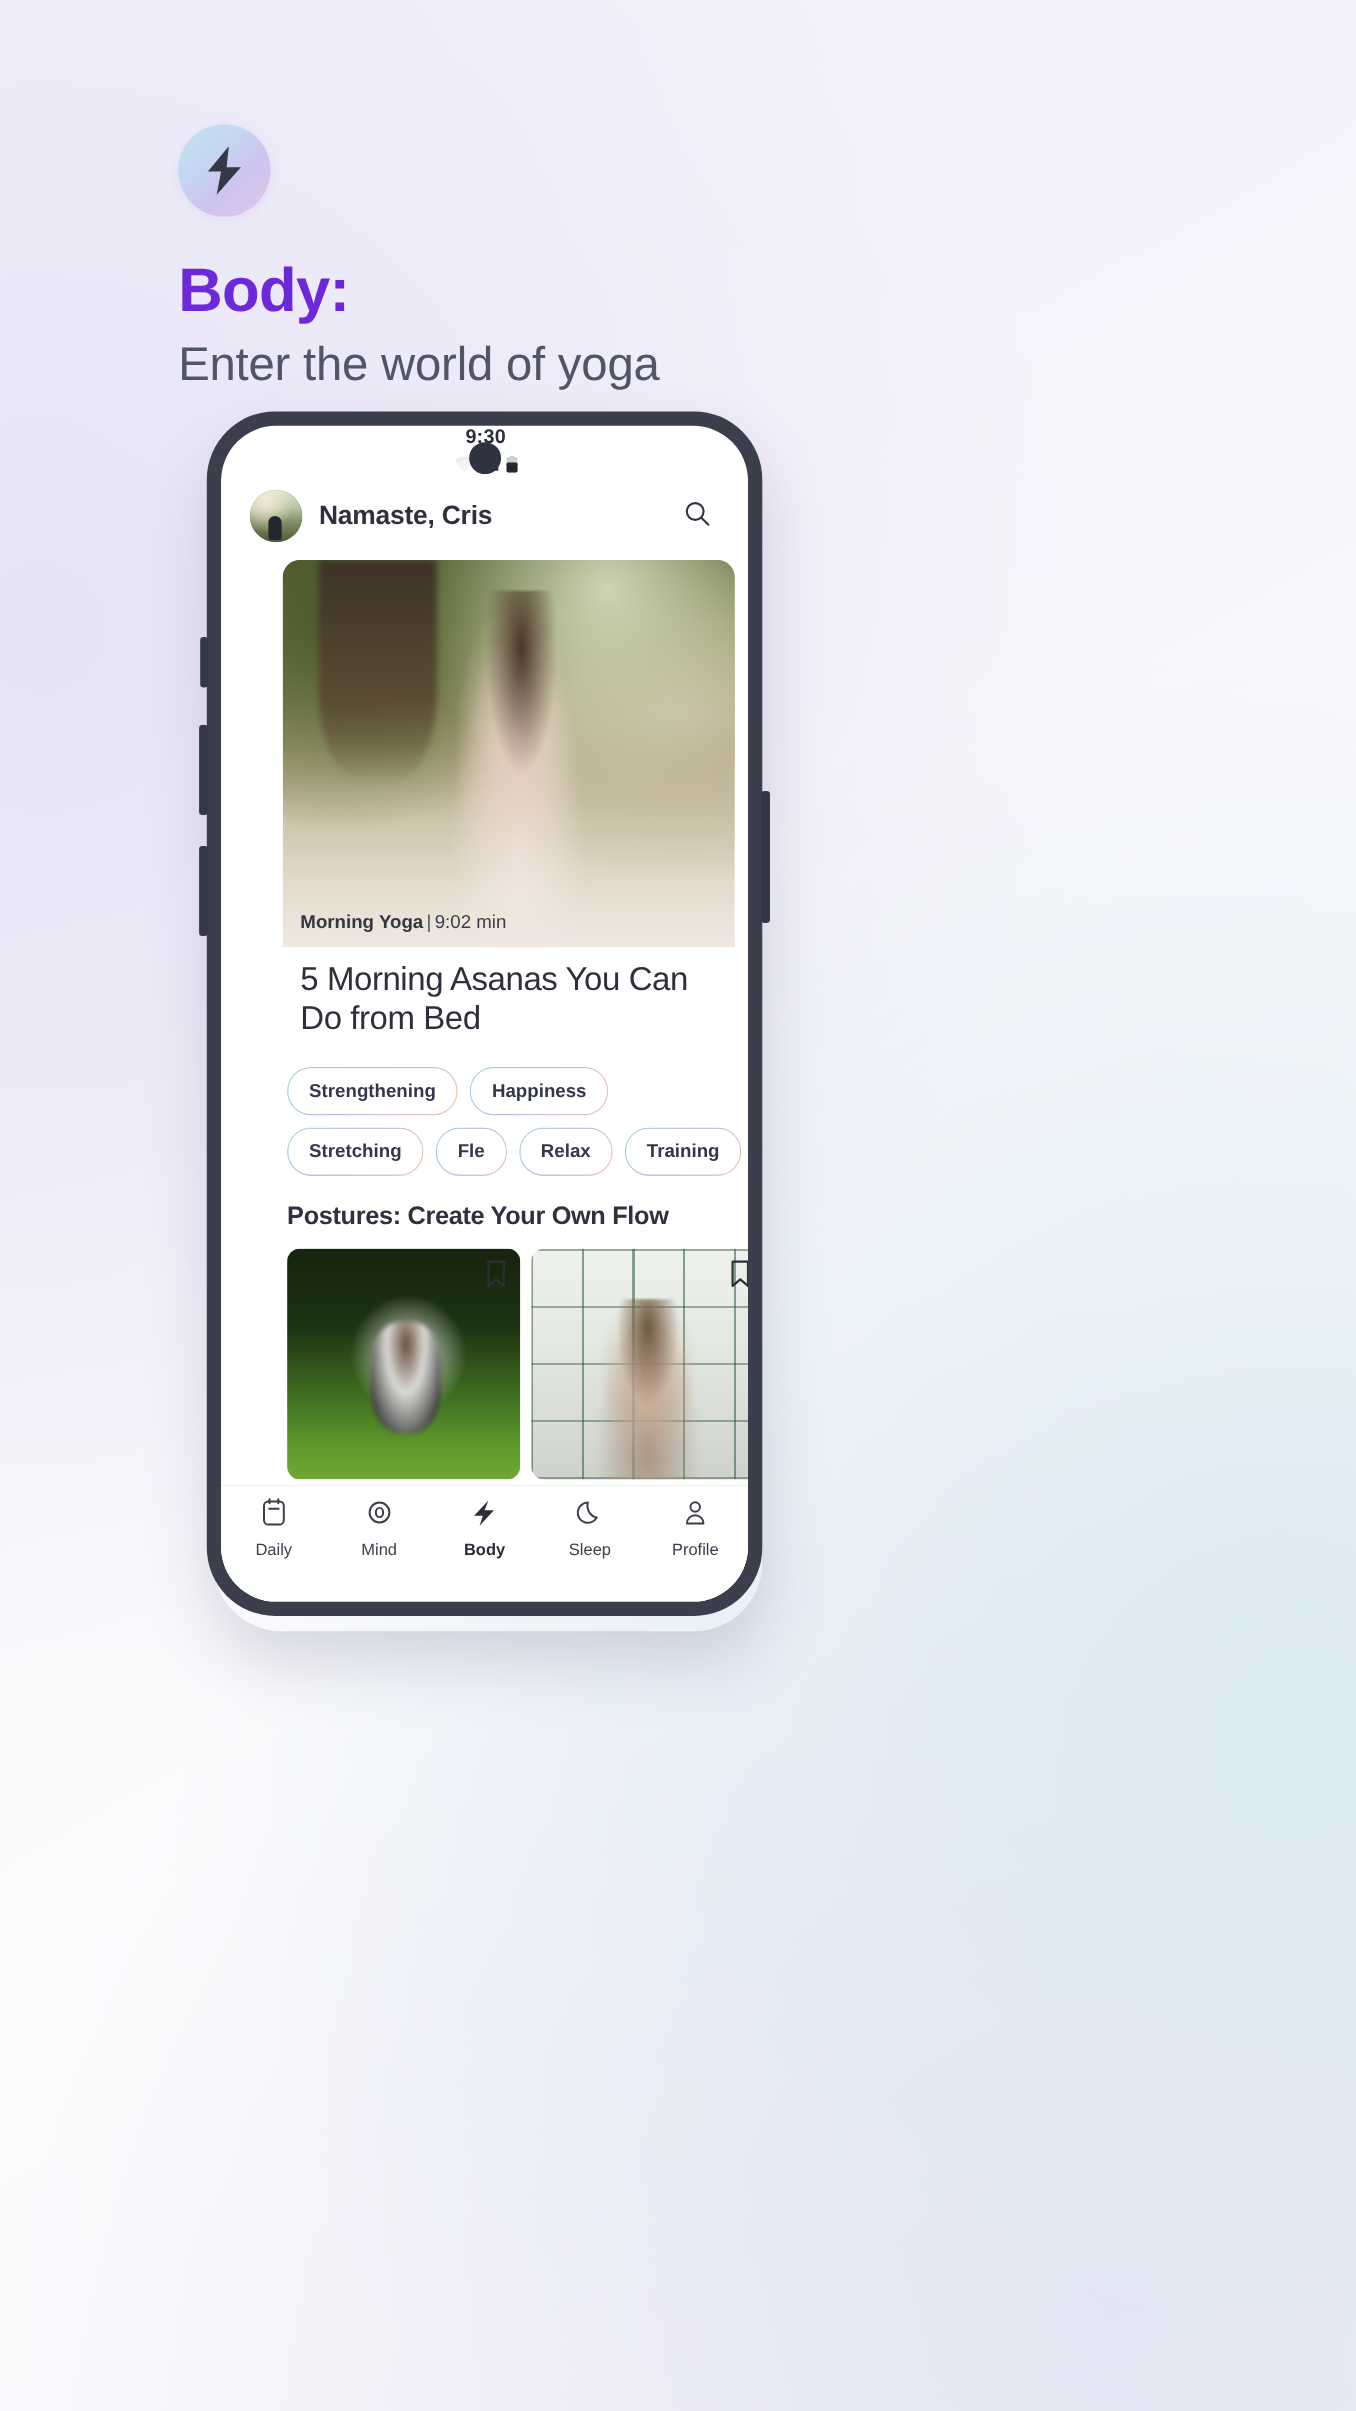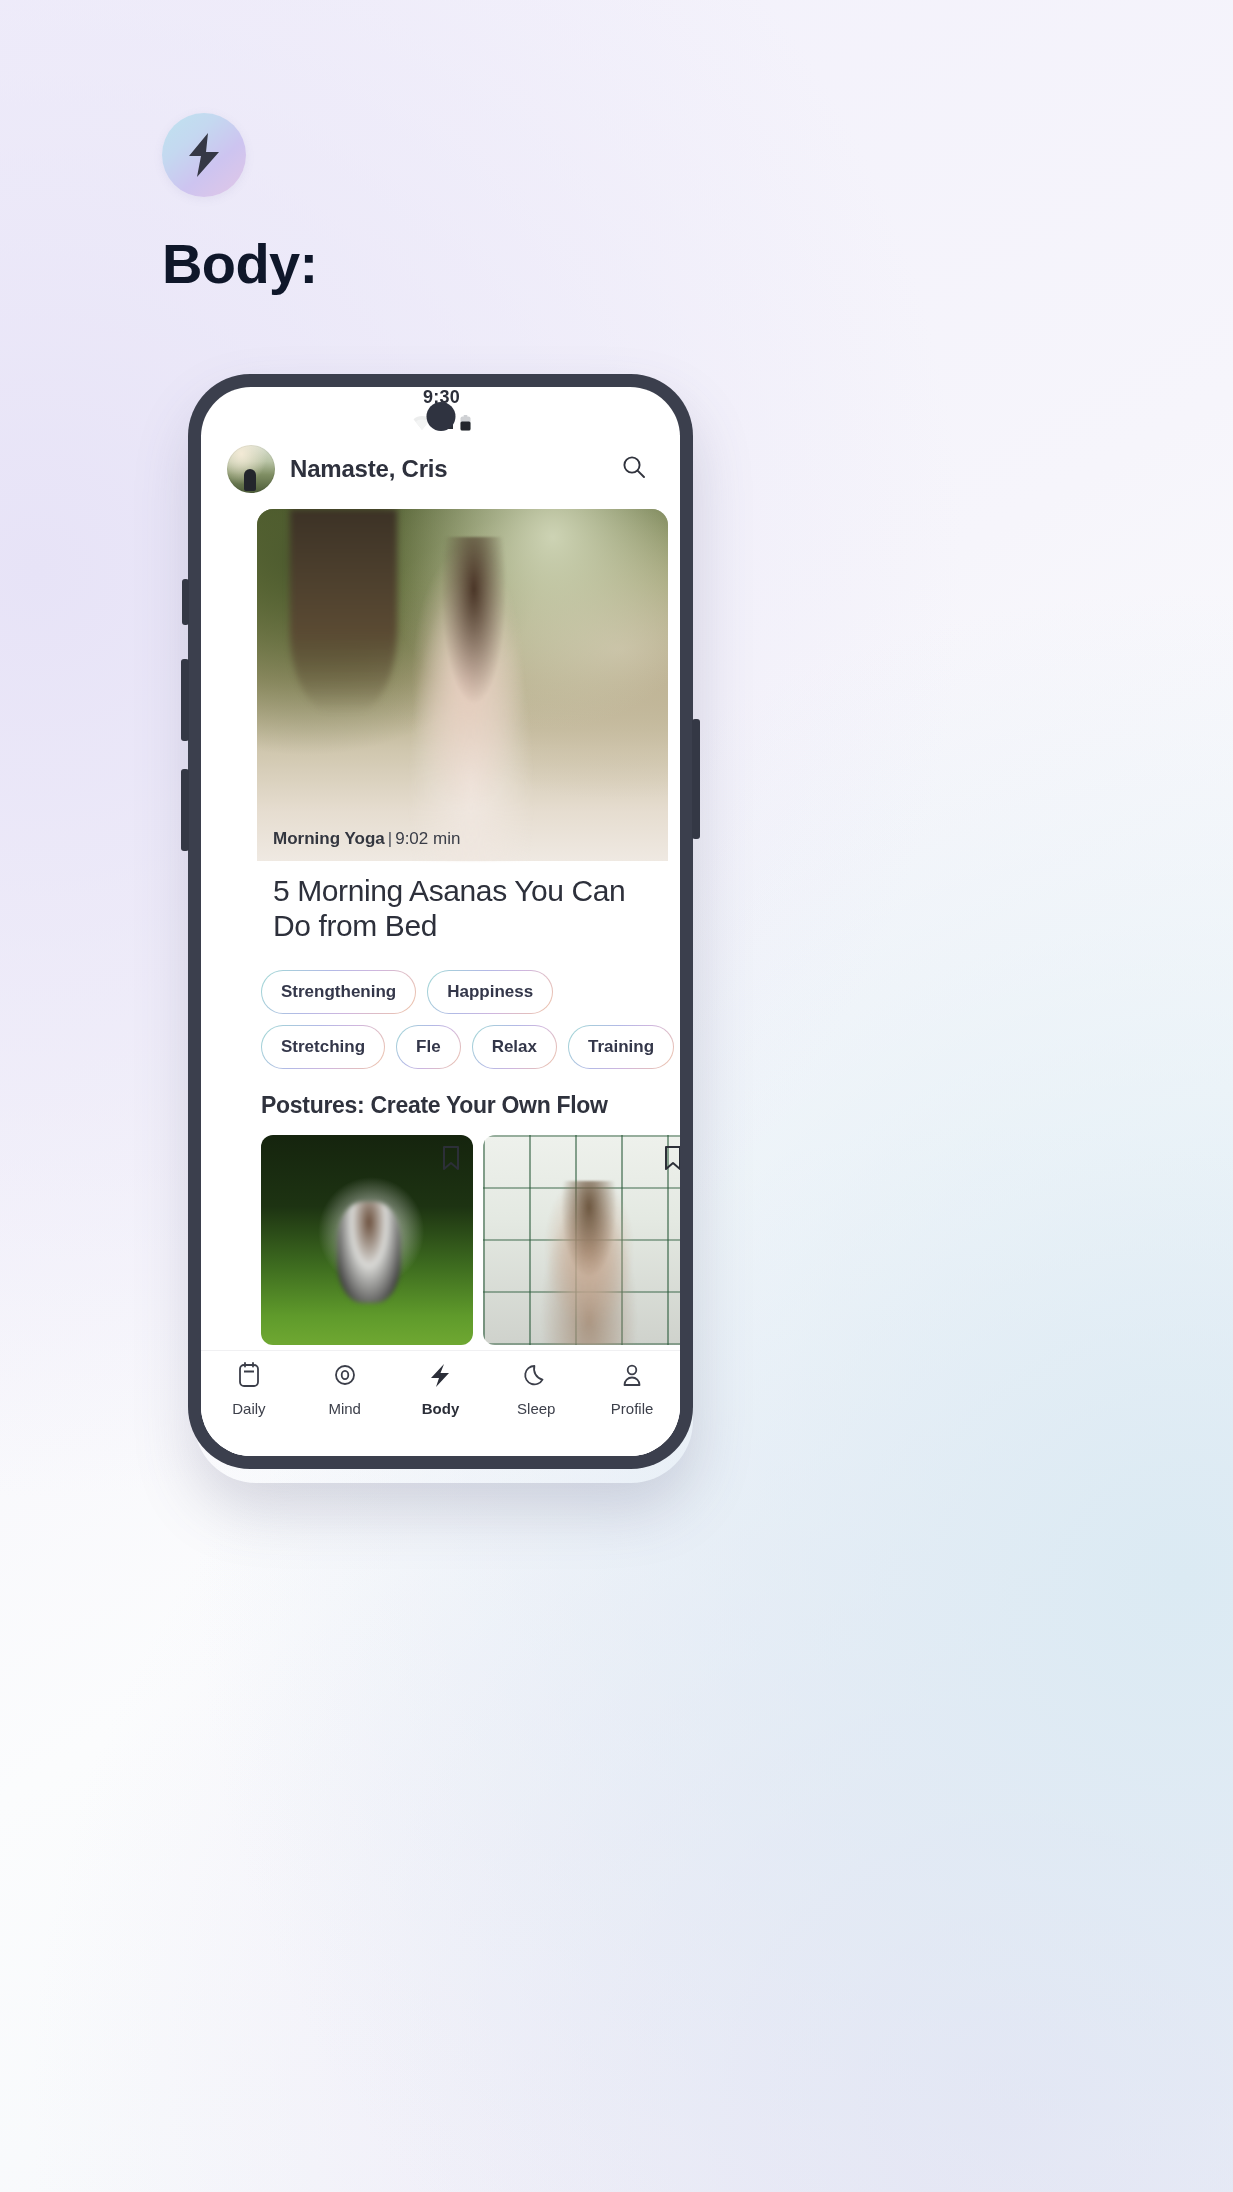--- a/index.html
+++ b/index.html
@@ -37,21 +37,21 @@
     justify-content: center;
     box-shadow: 0 2px 10px rgba(120,120,170,0.10);
   }
   .logo-badge svg { display: block; }
 
   .brand-title {
     margin-top: 39px;
     font-size: 56px;
     font-weight: 700;
     letter-spacing: -0.6px;
-    color: #0f172a;
+    color: #6d28d9;
     line-height: 1.0;
   }
   .brand-subtitle {
     margin-top: 17px;
     font-size: 43px;
     font-weight: 400;
     color: #51556a;
     letter-spacing: -0.2px;
     line-height: 1.05;
   }
@@ -379,20 +379,21 @@
 
 <div class="brand">
   <div class="logo-badge">
     <span>
       <svg width="40" height="48" viewBox="0 0 40 48">
         <path d="M24 2 L5 25 L17 25 L13 46 L35 21 L22 21 Z" fill="#353845"></path>
       </svg>
     </span>
   </div>
   <div class="brand-title">Body:</div>
+  <div class="brand-subtitle">Enter the world of yoga</div>
 </div>
 
 <div class="phone-wrap">
   <div class="phone-shadow"></div>
   <div class="phone-frame">
     <div class="side-btn b1"></div>
     <div class="side-btn b2"></div>
     <div class="side-btn b3"></div>
     <div class="side-btn b4"></div>
 

